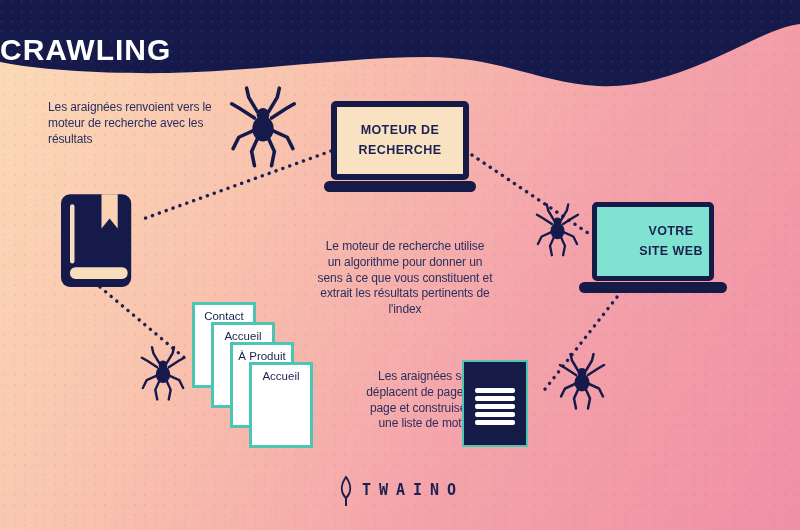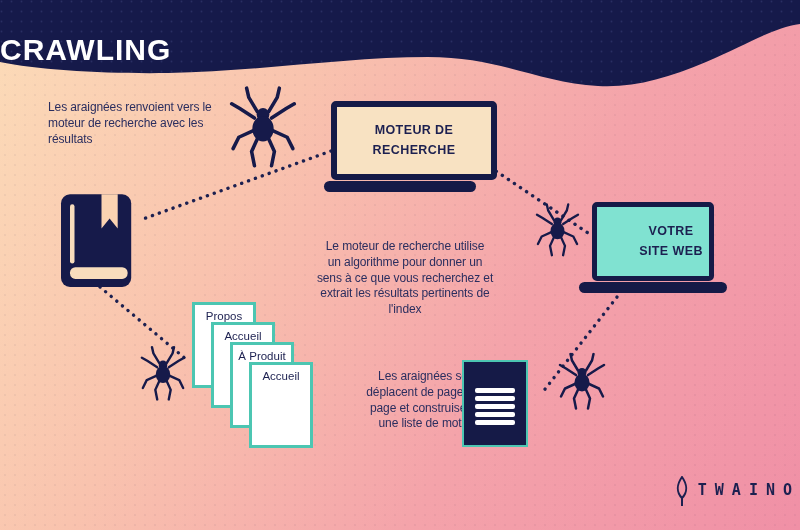--- a/index.html
+++ b/index.html
@@ -32,21 +32,21 @@
   #note-bm { left:330px; top:369px; width:186px; text-align:center; }
   #note-br { left:618px; top:306px; }
   .laptop { position:absolute; z-index:4; }
   .laptop .screen {
     border:6px solid #151a47; border-radius:5px; display:flex; align-items:center;
     justify-content:center; text-align:center; font-weight:700; color:#1c2050;
     font-size:12.5px; line-height:1.55; white-space:pre-line; letter-spacing:0.4px;
   }
   .laptop .base { background:#151a47; border-radius:9px; height:11px; margin-top:1px; }
   #laptop-search { left:324px; top:101px; width:152px; }
-  #laptop-search .screen { width:166px; height:79px; margin-left:7px; background:#f8e2c2; }
+  #laptop-search .screen { width:138px; height:79px; margin-left:7px; background:#f8e2c2; }
   #laptop-search .base { width:152px; }
   #laptop-web { left:579px; top:202px; width:148px; }
   #laptop-web .screen { width:122px; height:79px; margin-left:13px; background:#80e2d1; border-width:5px;padding-left:36px; }
   #laptop-web .base { width:148px; }
   .icon-abs { position:absolute; z-index:4; }
   .webpage {
     position:absolute; z-index:4; width:64px; height:86px; background:#ffffff;
     border:3px solid #4cc6b2; text-align:center; font-size:11.5px; color:#1c2050;
     padding-top:5px; font-weight:500;
   }
@@ -55,21 +55,21 @@
   #wp3 { left:230px; top:342px; z-index:6; }
   #wp4 { left:249px; top:362px; z-index:7; }
   #doc {
     position:absolute; left:462px; top:360px; width:66px; height:87px; z-index:4;
     background:#151a47; border:2px solid #4cc6b2; padding-top:26px;
     display:flex; flex-direction:column; gap:3.5px; align-items:center;
   }
   .doc-bar { width:40px; height:4.5px; background:#ffffff; border-radius:2px; }
   #footer {
     position:absolute; left:0; right:0; top:476px; z-index:4;
-    display:flex; justify-content:flex-end; align-items:flex-start; gap:6px;
+    display:flex; justify-content:center; align-items:flex-start; gap:6px;
   }
   #brand {
     font-family:"DejaVu Sans Mono", monospace; font-size:15px; letter-spacing:8px;
     color:#1c2050; font-weight:600; padding-top:5px;
   }
   .hidden-defs { position:absolute; width:0; height:0; }
 </style>
 </head>
 <body>
 
@@ -110,21 +110,21 @@
     <path d="M0,0 H800 V24 C772,28 748,44 706,62 C668,78 634,88 598,86 C540,83 500,57 428,57 C348,57 262,71 168,73 C108,74 38,70 0,62 Z" fill="#161a4a"></path>
     <path d="M0,0 H800 V24 C772,28 748,44 706,62 C668,78 634,88 598,86 C540,83 500,57 428,57 C348,57 262,71 168,73 C108,74 38,70 0,62 Z" fill="url(#hdots)"></path>
   </svg>
   <div class="title">CRAWLING</div>
 
   <div class="note" id="note-tl">Les araignées renvoient vers le
 moteur de recherche avec les
 résultats</div>
   <div class="note" id="note-c">Le moteur de recherche utilise
 un algorithme pour donner un
-sens à ce que vous recherchez et
+sens à ce que vous constituent et
 extrait les résultats pertinents de
 l'index</div>
   <div class="note" id="note-bm">Les araignées se
 déplacent de page en
 page et construisent
 une liste de mots</div>
 
   <div class="laptop" id="laptop-search">
     <div class="screen">MOTEUR DE
 RECHERCHE</div>
@@ -151,21 +151,21 @@
       <use href="#spider-shape"></use>
     </svg>
   <svg class="icon-abs" style="left:139px; top:344px;" width="48" height="60" viewBox="0 0 100 118">
       <use href="#spider-shape"></use>
     </svg>
   <svg class="icon-abs" style="left:557px; top:352px;" width="50" height="60" viewBox="0 0 100 118">
       <use href="#spider-shape"></use>
     </svg>
 
   <div class="webpage" id="wp1">
-    <span>Propos</span>
+    <span>Contact</span>
   </div>
   <div class="webpage" id="wp2">
     <span>Accueil</span>
   </div>
   <div class="webpage" id="wp3">
     <span>À Produit</span>
   </div>
   <div class="webpage" id="wp4">
     <span>Accueil</span>
   </div>

